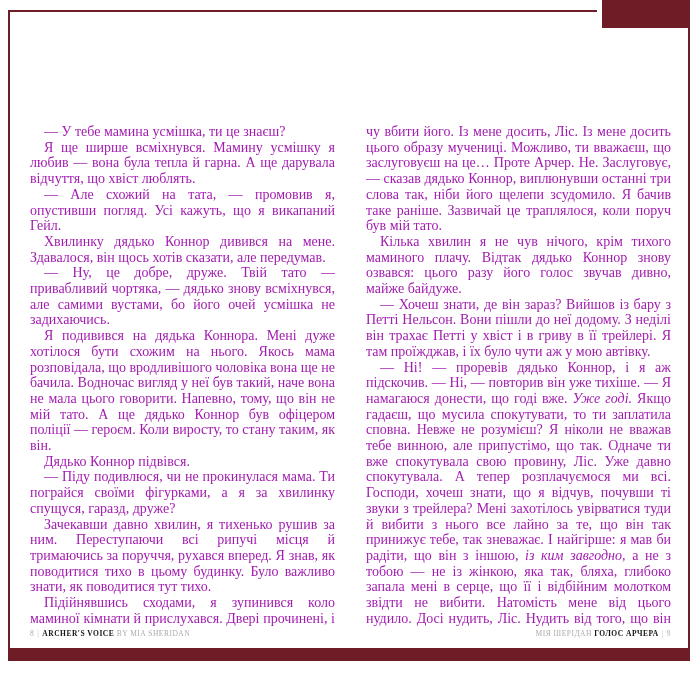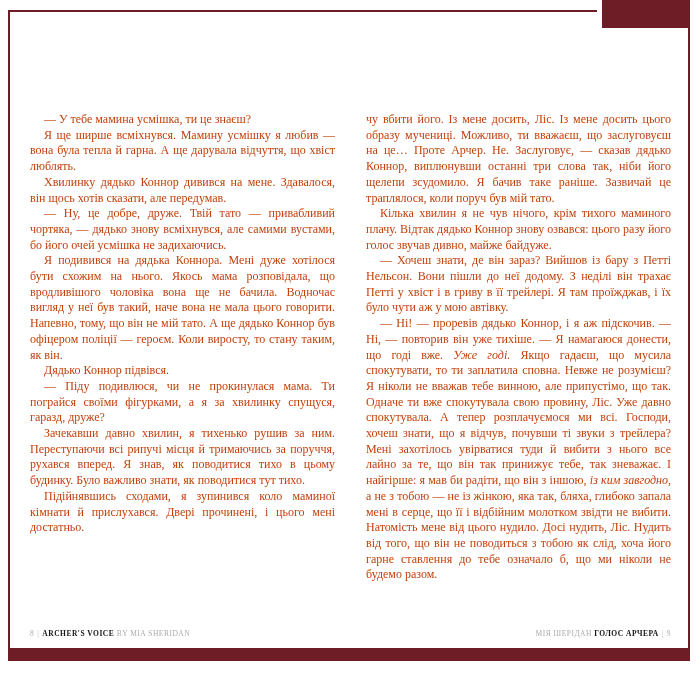--- a/index.html
+++ b/index.html
@@ -6,22 +6,22 @@
   .canvas{position:relative;width:700px;height:700px;background:#ffffff;overflow:hidden;
           font-family:"Liberation Serif","DejaVu Serif",serif;}
   
   .accent{background:#6e1d27;}
   .frame-top{position:absolute;left:8px;top:10px;width:589px;height:2px;}
   .frame-left{position:absolute;left:8px;top:10px;width:2px;height:640px;}
   .frame-right{position:absolute;left:688px;top:10px;width:2px;height:640px;}
   .bookmark{position:absolute;left:602px;top:0px;width:88px;height:28px;}
   .bottom-bar{position:absolute;left:8px;top:648px;width:682px;height:13px;}
   
-  .page-body{position:absolute;top:112px;height:502px;width:305px;overflow:hidden;
-             font-size:12px;line-height:15.7px;color:#c2410c;text-align:justify;}
+  .page-body{position:absolute;top:124px;height:502px;width:305px;overflow:hidden;
+             font-size:14px;line-height:15.7px;color:#a21caf;text-align:justify;}
   .page-body.left{left:30px;}
   .page-body.right{left:366px;}
   .page-body p{margin:0;text-indent:14px;}
   .page-body p.noindent{text-indent:0;}
   .page-body em{font-style:italic;}
   
   .page-footer{position:absolute;top:629px;width:305px;
                font-family:Liberation Serif, serif;
                font-size:7.5px;letter-spacing:0.5px;color:#ababab;white-space:nowrap;}
   .page-footer.left{left:30px;text-align:left;}
@@ -36,20 +36,21 @@
 
   <div class="frame-top accent" style="background-color: rgb(110, 29, 39);"></div>
   <div class="frame-left accent" style="background-color: rgb(110, 29, 39);"></div>
   <div class="frame-right accent" style="background-color: rgb(110, 29, 39);"></div>
   <div class="bookmark accent" style="background-color: rgb(110, 29, 39);"></div>
   <div class="bottom-bar accent" style="background-color: rgb(110, 29, 39);"></div>
 
   <div class="page-body left" id="left-page-body">
       <p><span>— У тебе мамина усмішка, ти це знаєш?</span></p>
       <p><span>Я ще ширше всміхнувся. Мамину усмішку я любив — вона була тепла й гарна. А ще дарувала відчуття, що хвіст люблять.</span></p>
+      <p><span>— Але схожий на тата, — промовив я, опустивши погляд. Усі кажуть, що я викапаний Гейл.</span></p>
       <p><span>Хвилинку дядько Коннор дивився на мене. Здавалося, він щось хотів сказати, але передумав.</span></p>
       <p><span>— Ну, це добре, друже. Твій тато — привабливий чортяка, — дядько знову всміхнувся, але самими вустами, бо його очей усмішка не задихаючись.</span></p>
       <p><span>Я подивився на дядька Коннора. Мені дуже хотілося бути схожим на нього. Якось мама розповідала, що вродливішого чоловіка вона ще не бачила. Водночас вигляд у неї був такий, наче вона не мала цього говорити. Напевно, тому, що він не мій тато. А ще дядько Коннор був офіцером поліції — героєм. Коли виросту, то стану таким, як він.</span></p>
       <p><span>Дядько Коннор підвівся.</span></p>
       <p><span>— Піду подивлюся, чи не прокинулася мама. Ти пограйся своїми фігурками, а я за хвилинку спущуся, гаразд, друже?</span></p>
       <p><span>Зачекавши давно хвилин, я тихенько рушив за ним. Переступаючи всі рипучі місця й тримаючись за поруччя, рухався вперед. Я знав, як поводитися тихо в цьому будинку. Було важливо знати, як поводитися тут тихо.</span></p>
       <p><span>Підійнявшись сходами, я зупинився коло маминої кімнати й прислухався. Двері прочинені, і цього мені достатньо.</span></p>
     </div>
   <div class="page-body right" id="right-page-body">
       <p class="noindent"><span>чу вбити його. Із мене досить, Ліс. Із мене досить цього образу мучениці. Можливо, ти вважаєш, що заслуговуєш на це… Проте Арчер. Не. Заслуговує, — сказав дядько Коннор, виплюнувши останні три слова так, ніби його щелепи зсудомило. Я бачив таке раніше. Зазвичай це траплялося, коли поруч був мій тато.</span></p>

